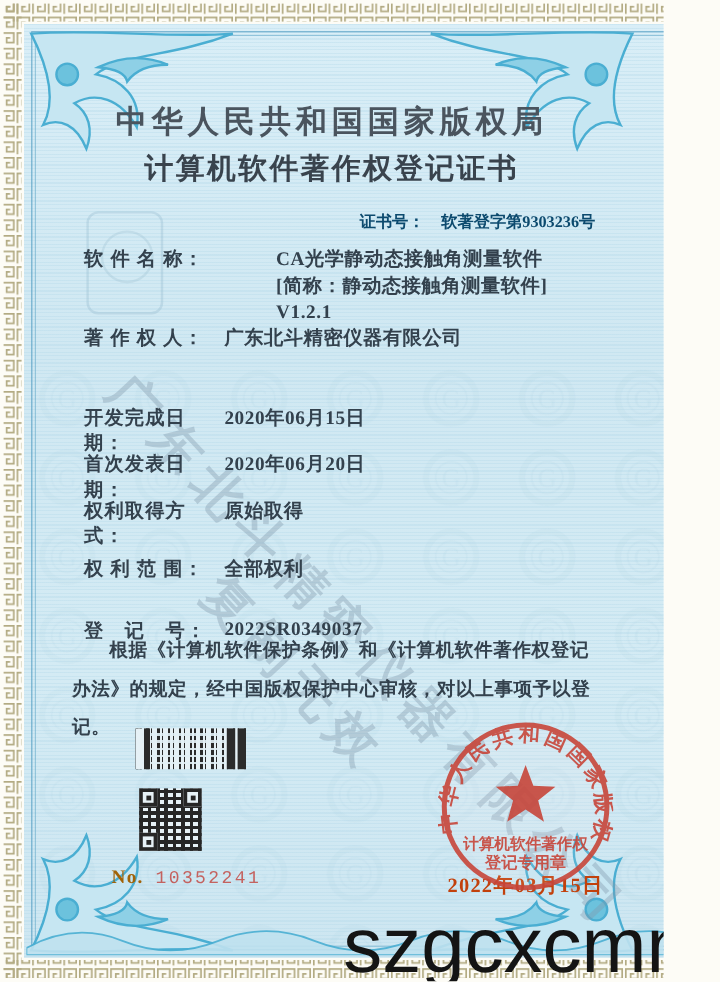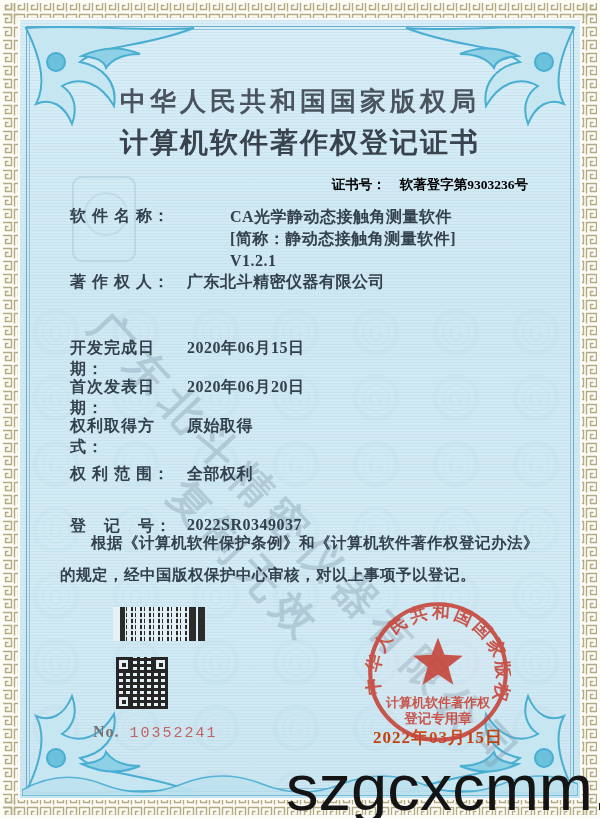--- a/index.html
+++ b/index.html
@@ -1,18 +1,18 @@
 <!DOCTYPE html>
 <html><head>
 <meta charset="utf-8">
 <style>
   * { margin:0; padding:0; box-sizing:border-box; }
   html,body { width:600px; height:818px; }
   body { font-family:"Liberation Serif", serif; overflow:hidden; background:#fdfcf6; }
-  .page { position:relative; width:600px; height:818px; overflow:hidden; background:#fdfcf6; }
+  .page { position:relative; width:553px; height:818px; overflow:hidden; background:#fdfcf6; }
 
   
   .frame-svg { position:absolute; inset:0; z-index:1; }
   .panel { position:absolute; left:20px; top:20px; width:560px; height:778px; z-index:2;
            background:linear-gradient(180deg,#d9eef7 0%,#d0e8f2 35%,#d4ebf4 70%,#cde6f1 100%); }
   .panel-texture { position:absolute; inset:0;
            background:repeating-linear-gradient(0deg, rgba(178,216,233,.35) 0 1px, transparent 1px 3px); }
   .inner-border { position:absolute; left:26px; top:26px; width:548px; height:766px; z-index:3;
            border:1px solid rgba(74,152,190,.75); }
   .inner-border2 { position:absolute; left:29px; top:29px; width:542px; height:760px; z-index:3;
@@ -23,23 +23,23 @@
   
   .ghost-seal { position:absolute; left:72px; top:176px; width:64px; height:86px; z-index:4;
            border:2px solid rgba(150,185,205,.35); border-radius:10px; }
   .ghost-seal::after { content:""; position:absolute; left:10px; top:14px; width:40px; height:40px;
            border:2px solid rgba(150,185,205,.28); border-radius:50%; }
 
   
   .txt { position:absolute; z-index:6; color:#36434f; }
   .issuer { left:0; right:0; top:84px; text-align:center; font-size:26px; font-weight:600;
             letter-spacing:4px; color:#4a545e; }
-  .cert-title { left:0; right:0; top:124px; text-align:center; font-size:28px; font-weight:700;
+  .cert-title { left:0; right:0; top:124px; text-align:center; font-size:24px; font-weight:700;
             letter-spacing:2px; color:#39434d; }
-  .cert-no-line { right:72px; top:176px; font-size:13.5px; font-weight:600; color:#000000; }
+  .cert-no-line { right:57px; top:176px; font-size:13.5px; font-weight:600; color:#0c4a6e; }
   .cert-no-line .num { margin-left:14px; }
 
   .row { position:absolute; left:70px; z-index:6; display:flex; align-items:flex-start;
          font-size:16px; font-weight:700; color:#33414d; }
   .lbl { display:inline-block; width:117px; letter-spacing:1px; flex:0 0 auto; }
   .val { letter-spacing:.5px; }
   .val.multi div { line-height:22px; }
 
   .statement { position:absolute; left:60px; right:56px; top:527px; z-index:6;
          font-size:15.5px; font-weight:600; color:#33414d; line-height:32px;
@@ -54,21 +54,21 @@
   .guard-l { left:0; width:5px; box-shadow:7px 0 0 #2b2b2b, 10px 0 0 #e6f1f6 inset; }
   .guard-r { right:0; width:7px; box-shadow:-9px 0 0 #2b2b2b; }
   .qr { position:absolute; left:116px; top:657px; width:52px; height:52px; z-index:6; background:
            repeating-linear-gradient(0deg, #262626 0 3px, transparent 3px 6px),
            repeating-linear-gradient(90deg, #262626 0 3px, #e6f1f6 3px 7px); }
   .finder { position:absolute; width:15px; height:15px; border:3px solid #262626; background:#e6f1f6; }
   .finder::after { content:""; position:absolute; left:2.5px; top:2.5px; width:4px; height:4px; background:#262626; }
   .f-tl { left:0; top:0; } .f-tr { right:0; top:0; } .f-bl { left:0; bottom:0; }
 
   .serial { position:absolute; left:93px; top:723px; z-index:6; font-size:16px; }
-  .serial .no { font-weight:700; color:#737373; letter-spacing:1px; }
+  .serial .no { font-weight:700; color:#a16207; letter-spacing:1px; }
   .serial .digits { font-family:"Liberation Mono", monospace; color:#c4625f; font-size:15px;
          letter-spacing:2px; margin-left:10px; }
 
   .seal { position:absolute; left:365px; top:599px; z-index:7; opacity:.9; }
   .issue-date { position:absolute; left:357px; top:726px; width:162px; z-index:6; text-align:center;
          font-size:17px; font-weight:700; color:#c2410c; letter-spacing:1px; }
 
   
   .wm { position:absolute; z-index:5; white-space:nowrap; font-weight:700;
         color:rgba(128,153,172,.38); pointer-events:none; }

